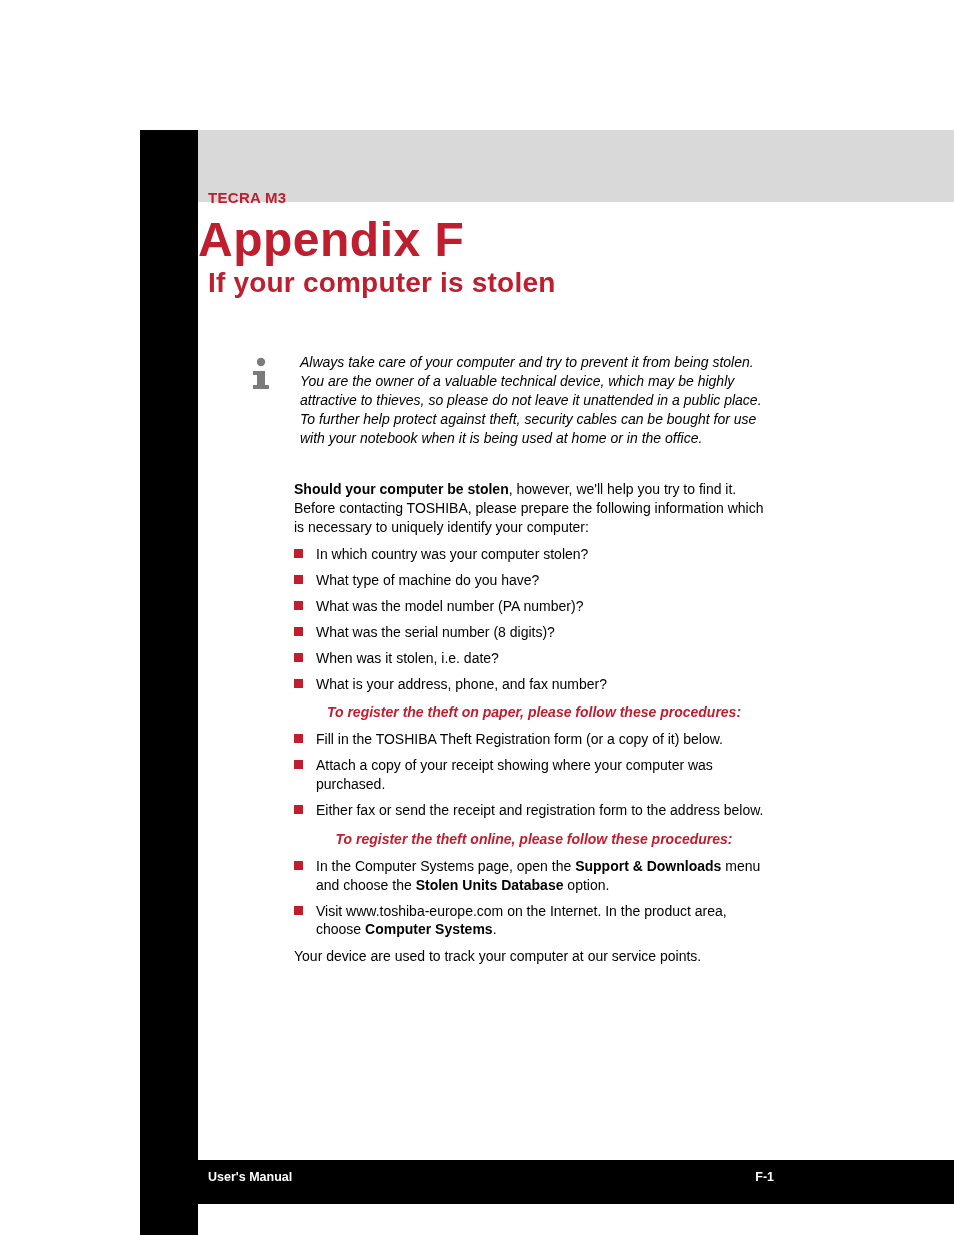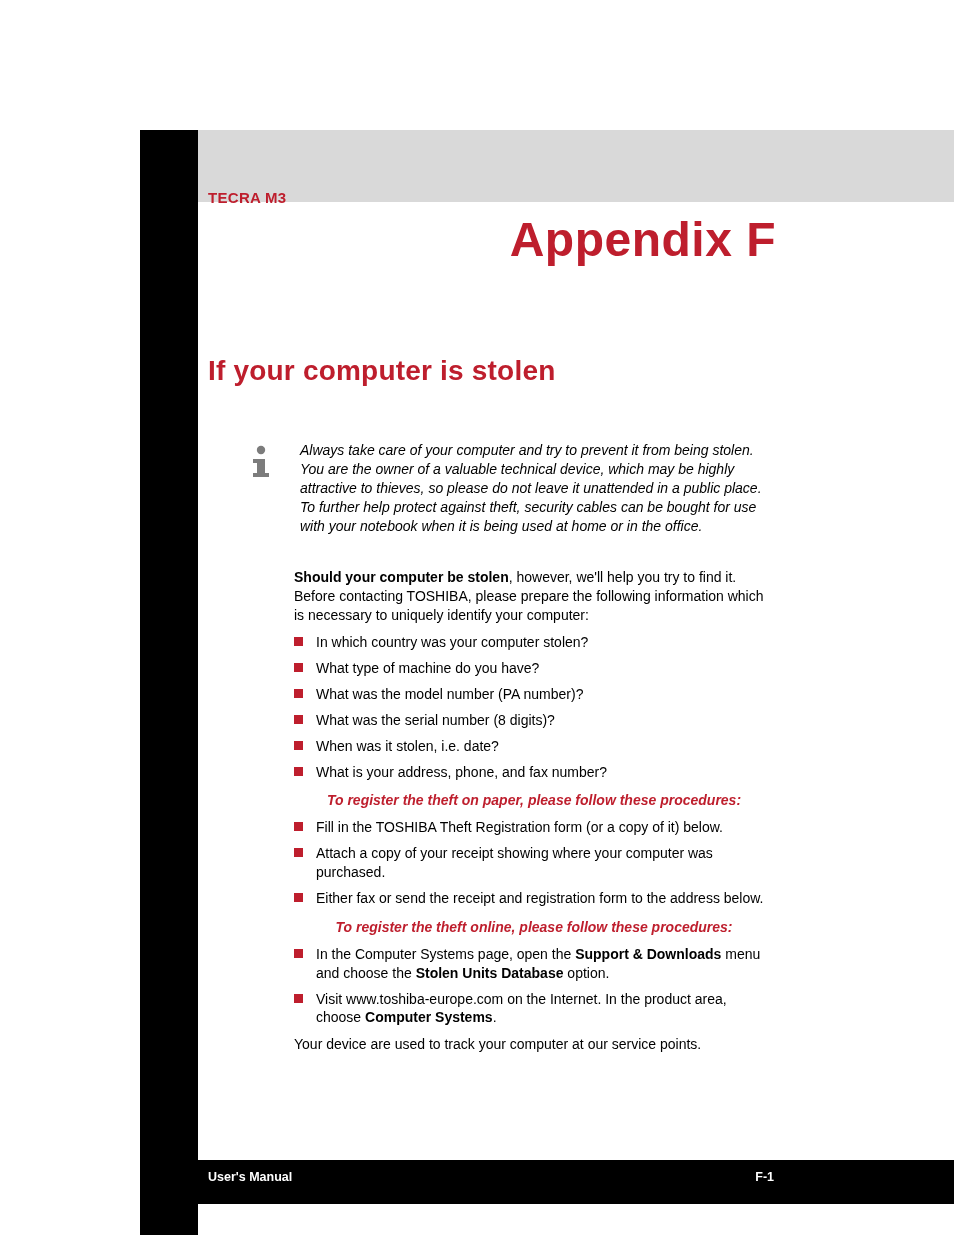--- a/index.html
+++ b/index.html
@@ -37,30 +37,28 @@
     font-weight: bold;
     color: #be1e2d;
     letter-spacing: 0.3px;
     margin-top: 59px;
     margin-left: 10px;
   }
   .appendix-title {
     font-size: 48px;
     font-weight: 900;
     color: #be1e2d;
-    text-align: right;
     margin-top: 6px;
     margin-right: -2px;
     letter-spacing: 0.5px;
   }
   .section-title {
     font-size: 28px;
     font-weight: 900;
     color: #be1e2d;
-    margin-top: 88px;
     margin-left: 10px;
     letter-spacing: 0.2px;
   }
   .info-block {
     display: flex;
     margin-top: 54px;
     margin-left: 48px;
     gap: 24px;
   }
   .info-icon {

